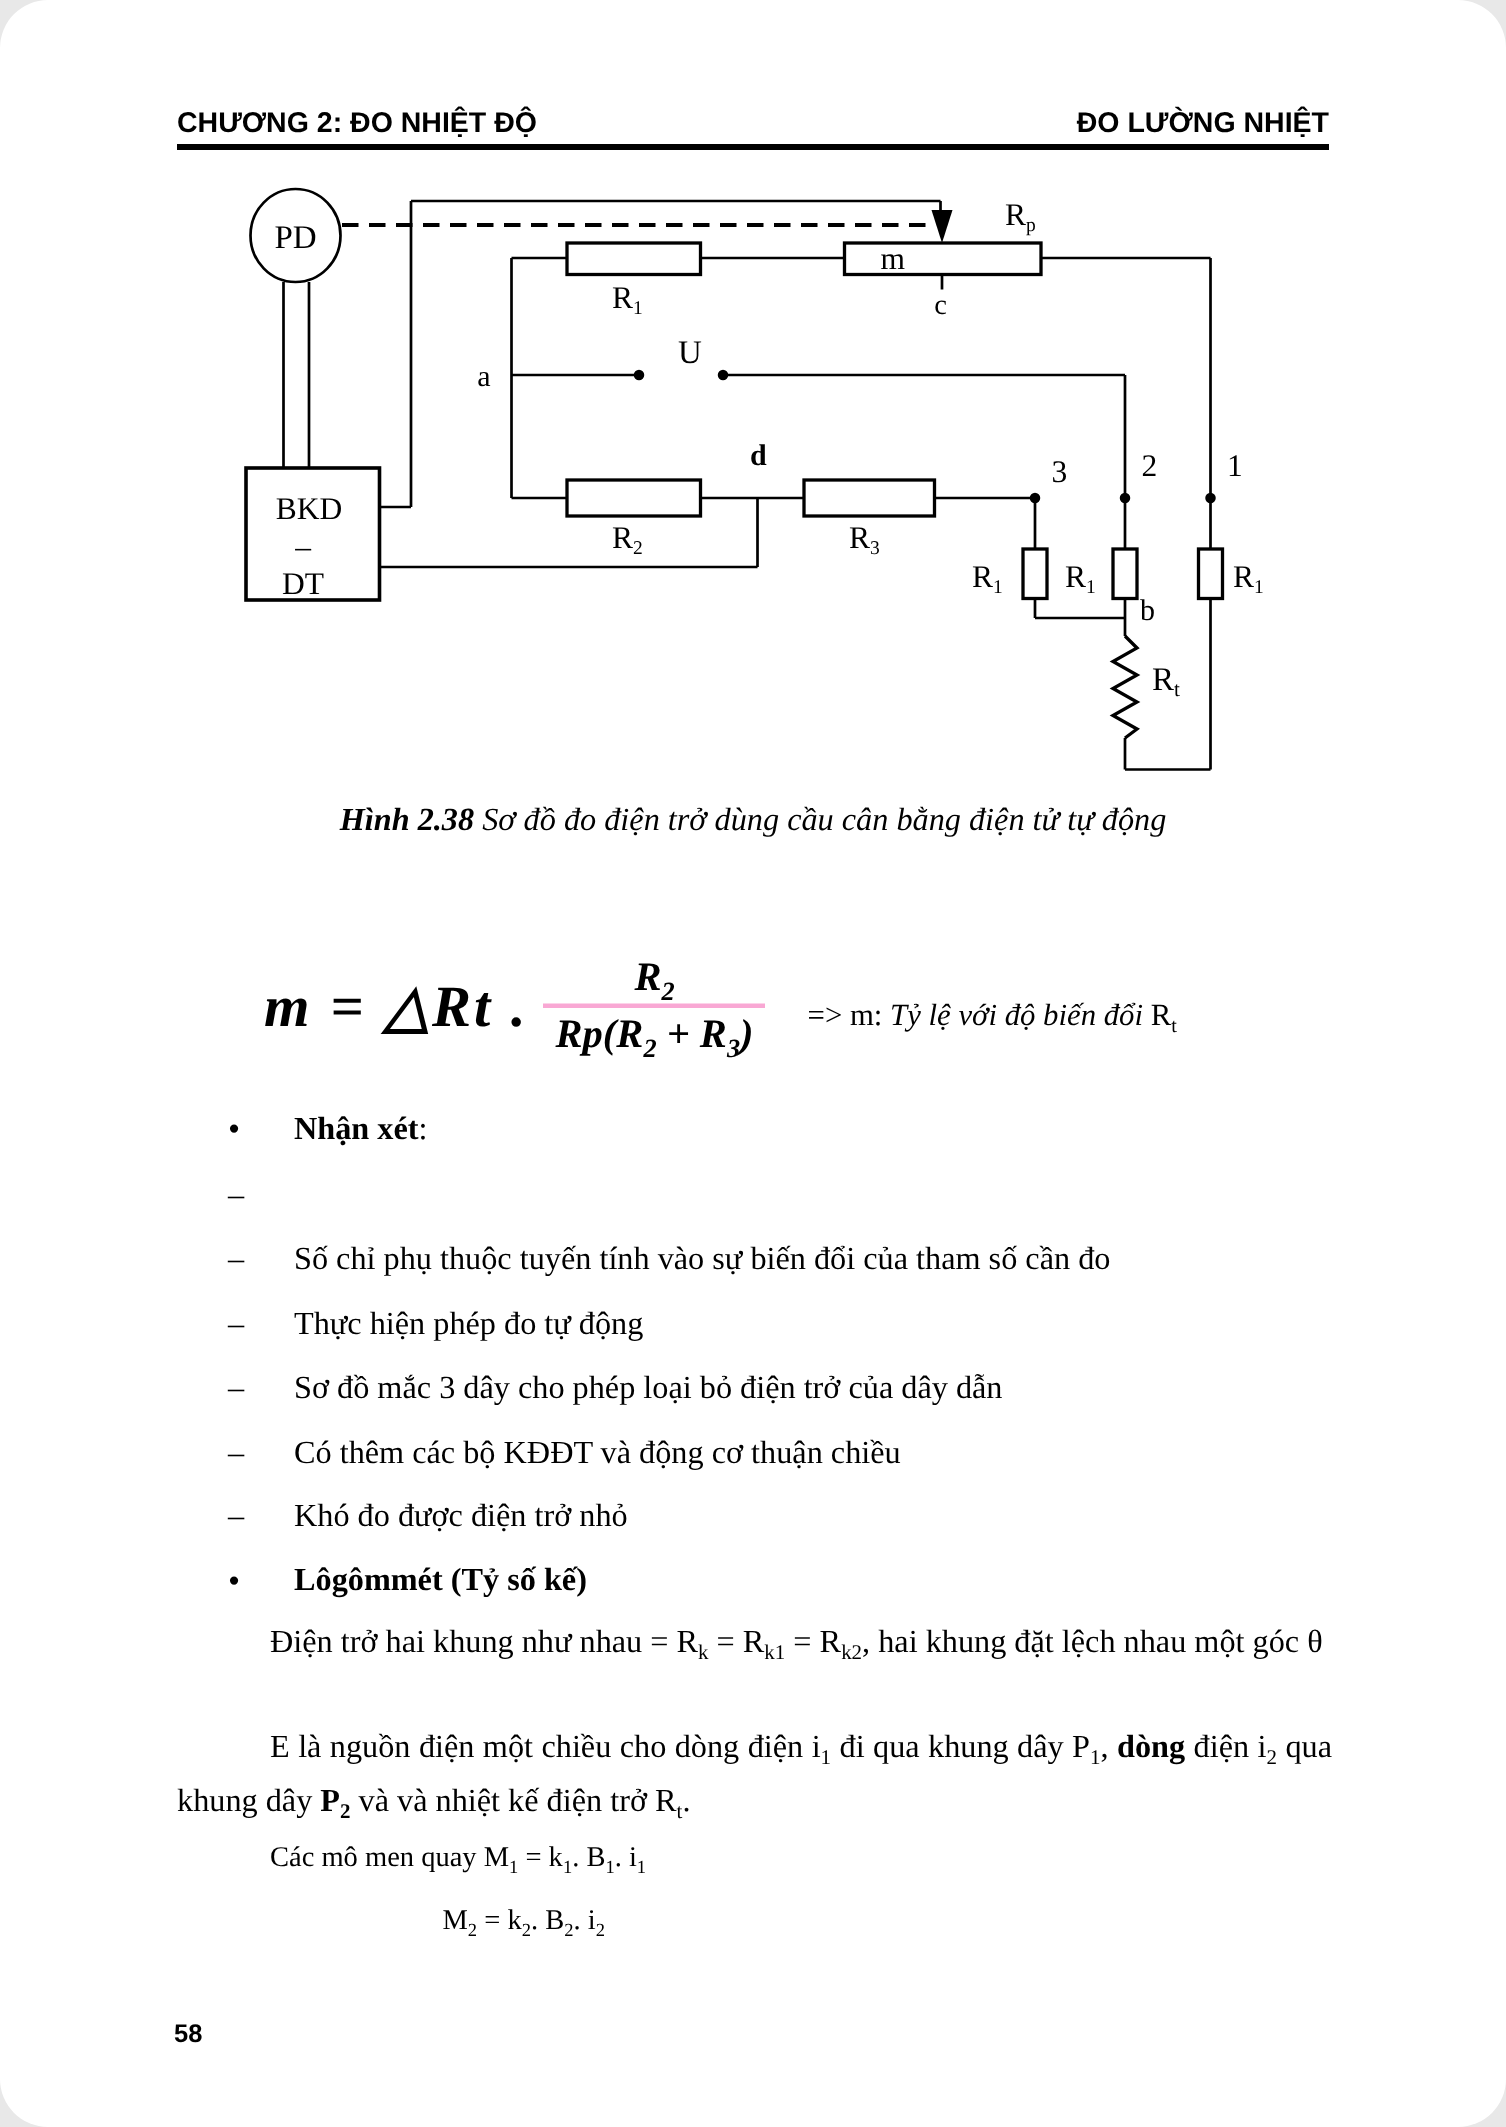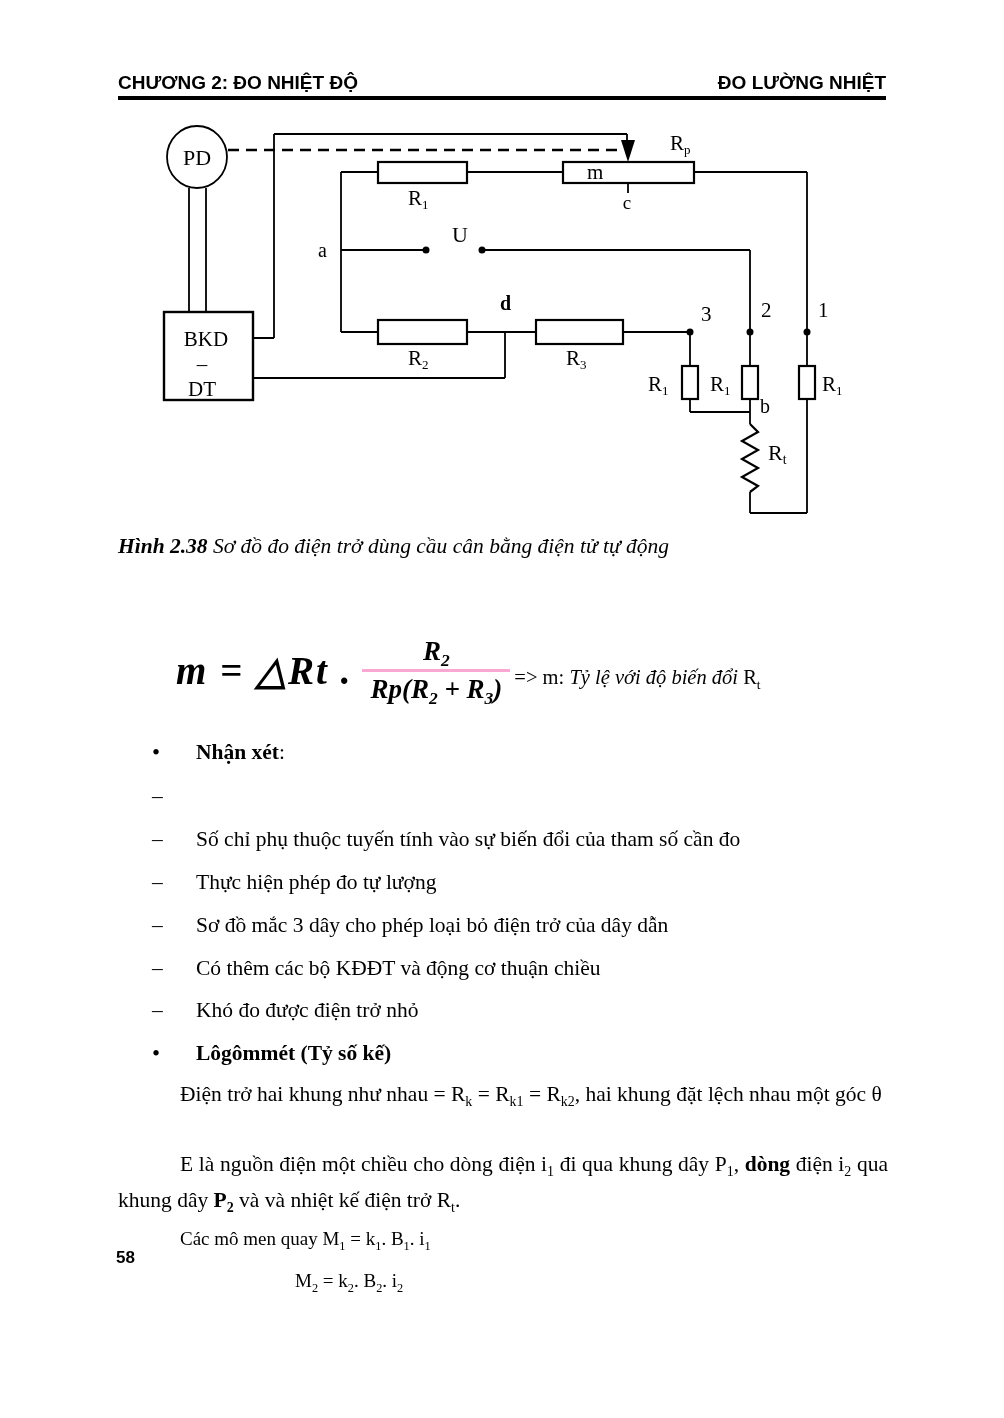--- a/index.html
+++ b/index.html
@@ -1,49 +1,49 @@
 <!DOCTYPE html>
 <html><head>
 <meta charset="utf-8">
 <style>
   html,body{margin:0;padding:0;background:#e8e8e8;}
   .page{position:relative;width:1004px;height:1418px;background:#ffffff;
-        font-family:"Liberation Serif",serif;color:#000;overflow:hidden;}
+        font-family:"Liberation Serif",serif;color:#000;overflow:hidden;border-radius:32px;}
   
   .hdr{position:absolute;top:72px;left:118px;width:768px;
        font-family:"Liberation Sans",sans-serif;font-weight:bold;font-size:19px;}
   .hdr-left{position:absolute;left:0;top:0;}
   .hdr-right{position:absolute;right:0;top:0;}
   .hdr-rule{position:absolute;top:96px;left:118px;width:768px;height:4px;background:#000;}
   
   .diagram{position:absolute;left:140px;top:108px;}
   .diagram text{font-family:"Liberation Serif",serif;fill:#000;}
   
-  .caption{position:absolute;top:534px;left:118px;width:768px;text-align:left;
+  .caption{position:absolute;top:534px;left:118px;width:768px;text-align:center;
            font-size:21.5px;font-style:italic;}
   
   .intro{position:absolute;top:595px;left:118px;width:770px;font-size:21.5px;text-indent:62px;}
   
   .formula{position:absolute;top:636px;left:176px;display:flex;align-items:center;}
   .f-lhs{font-size:39px;font-weight:bold;font-style:italic;letter-spacing:2px;}
   .frac{display:inline-flex;flex-direction:column;align-items:center;margin-left:10px;
         font-size:27px;font-weight:bold;font-style:italic;}
   .frac .num{padding:0 6px 2px;}
   .frac .den{border-top:3px solid #f9a8d4;padding:2px 8px 0;}
-  .f-note{font-size:20.5px;margin-left:4px;padding-top:14px;}
+  .f-note{font-size:20.5px;margin-left:28px;padding-top:14px;}
   
   .note-row{position:absolute;left:152px;width:740px;display:flex;font-size:21.5px;}
   .marker{width:44px;flex:none;}
   .marker.bullet{font-size:23px;}
   
   .para{position:absolute;left:118px;width:770px;font-size:21.5px;line-height:36px;
         text-align:justify;text-indent:62px;}
   .line-abs{position:absolute;font-size:19px;}
   sub{font-size:0.65em;line-height:0;}
-  .pagenum{position:absolute;left:116px;top:1248px;font-family:"Liberation Sans",sans-serif;
+  .pagenum{position:absolute;left:116px;top:1346px;font-family:"Liberation Sans",sans-serif;
            font-weight:bold;font-size:17px;}
 </style>
 </head>
 <body>
 
 <div class="page">
 
   <div class="hdr">
     <span class="hdr-left">CHƯƠNG 2: ĐO NHIỆT ĐỘ</span>
     <span class="hdr-right">ĐO LƯỜNG NHIỆT</span>
@@ -139,21 +139,21 @@
   </div>
   <div class="note-row" style="top:784px">
     <span class="marker">–</span>
   </div>
   <div class="note-row" style="top:827px">
     <span class="marker">–</span>
     <span>Số chỉ phụ thuộc tuyến tính vào sự biến đổi của tham số cần đo</span>
   </div>
   <div class="note-row" style="top:870px">
     <span class="marker">–</span>
-    <span>Thực hiện phép đo tự lượng</span>
+    <span>Thực hiện phép đo tự động</span>
   </div>
   <div class="note-row" style="top:913px">
     <span class="marker">–</span>
     <span>Sơ đồ mắc 3 dây cho phép loại bỏ điện trở của dây dẫn</span>
   </div>
   <div class="note-row" style="top:956px">
     <span class="marker">–</span>
     <span>Có thêm các bộ KĐĐT và động cơ thuận chiều</span>
   </div>
   <div class="note-row" style="top:998px">

